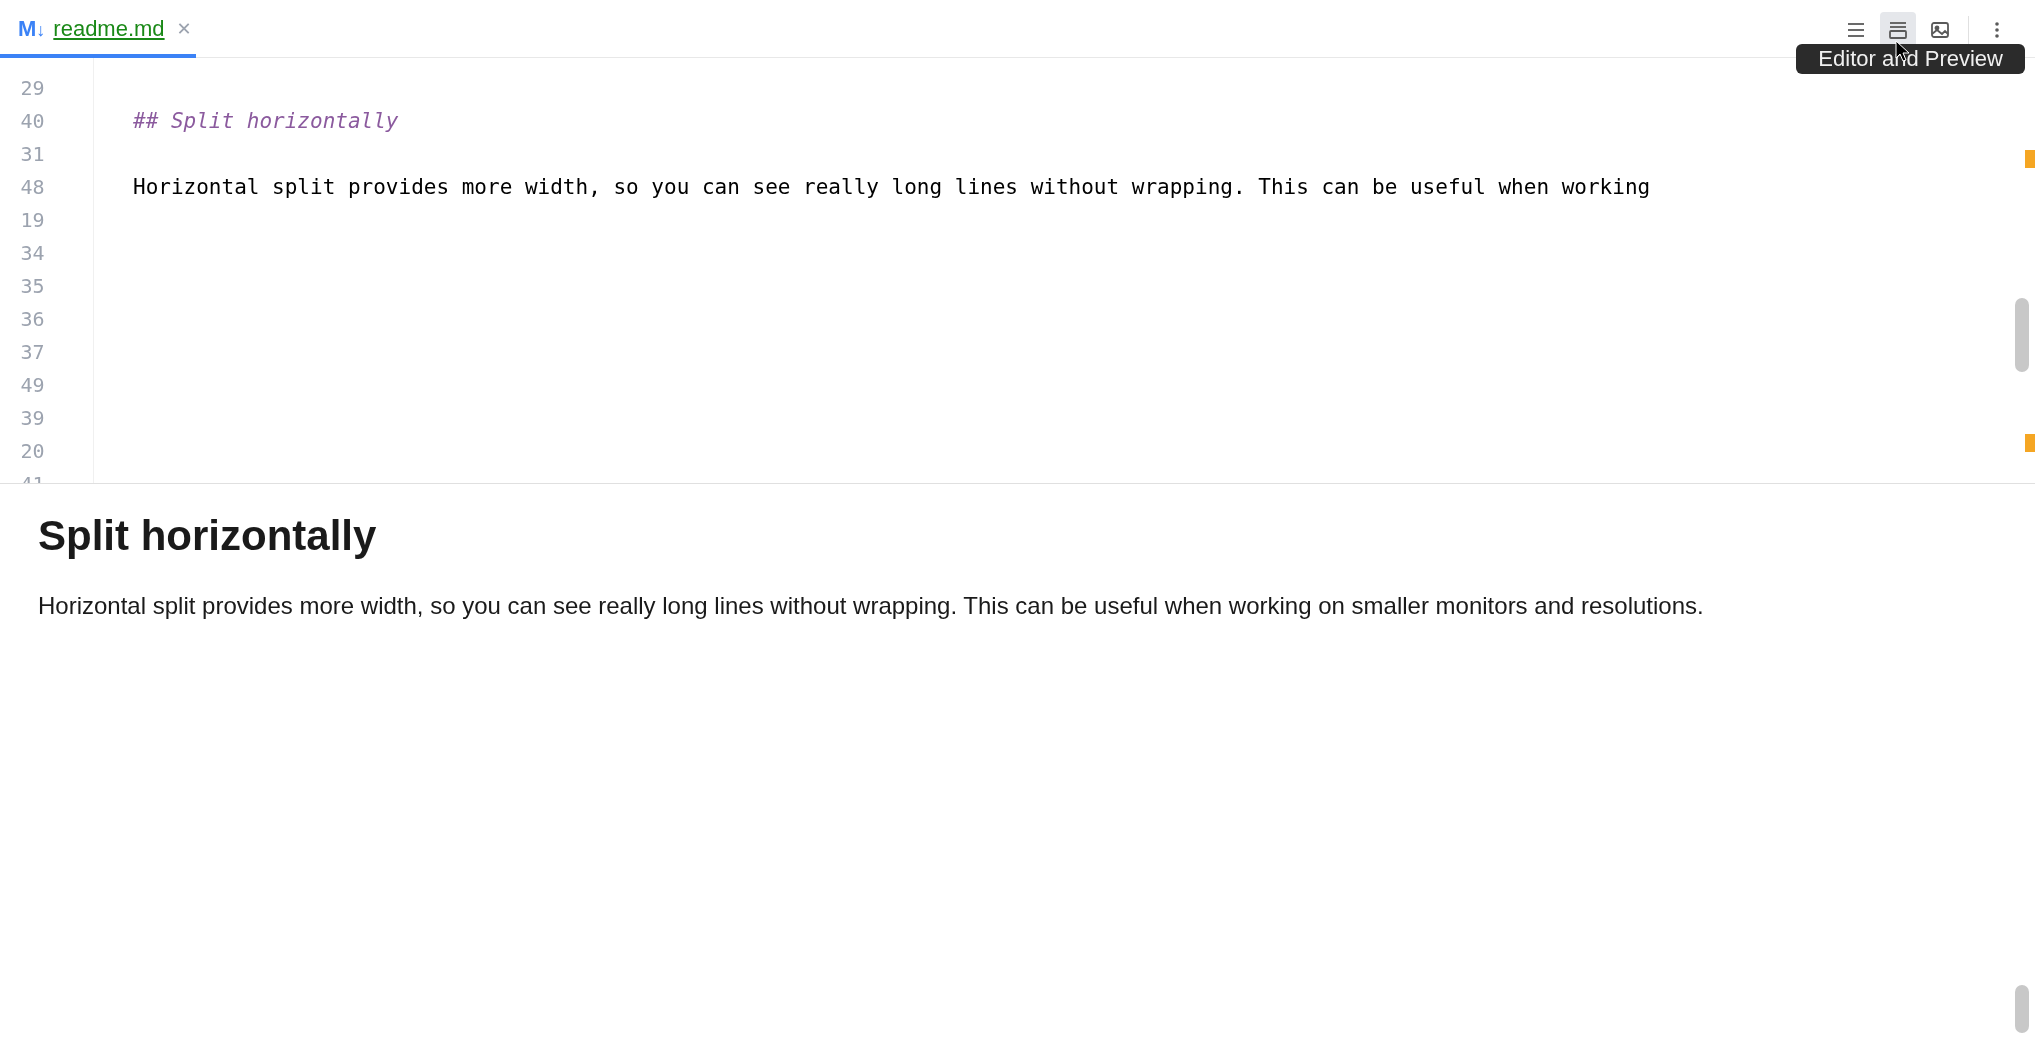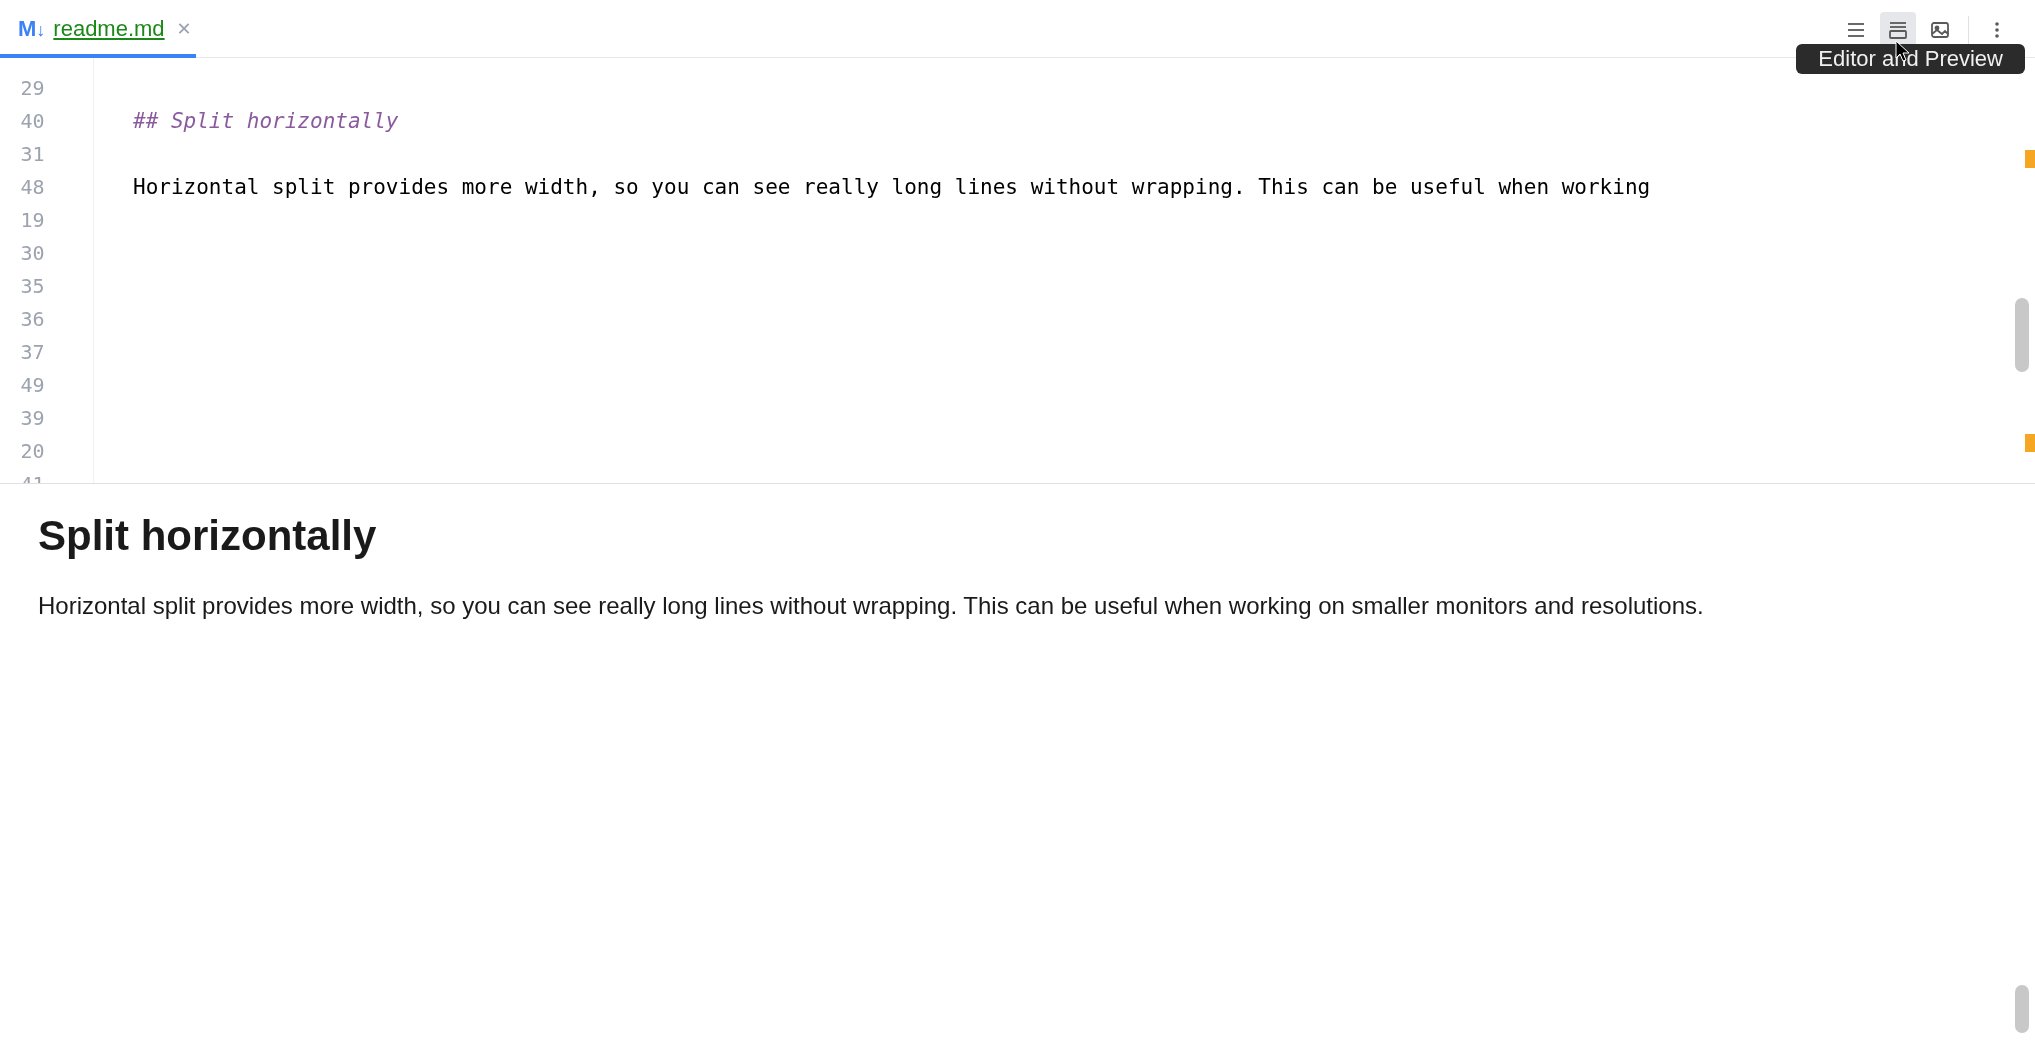--- a/index.html
+++ b/index.html
@@ -285,21 +285,21 @@
 
 <div class="editor-pane">
   <div class="gutter-border"></div>
 
   <div class="gutter">
     <div class="gutter-line">29</div>
     <div class="gutter-line">40</div>
     <div class="gutter-line">31</div>
     <div class="gutter-line">48</div>
     <div class="gutter-line">19</div>
-    <div class="gutter-line">30</div>
+    <div class="gutter-line">34</div>
     <div class="gutter-line">35</div>
     <div class="gutter-line">36</div>
     <div class="gutter-line">37</div>
     <div class="gutter-line">49</div>
     <div class="gutter-line">39</div>
     <div class="gutter-line">20</div>
     <div class="gutter-line">41</div>
   </div>
 
   <div class="editor-content">

